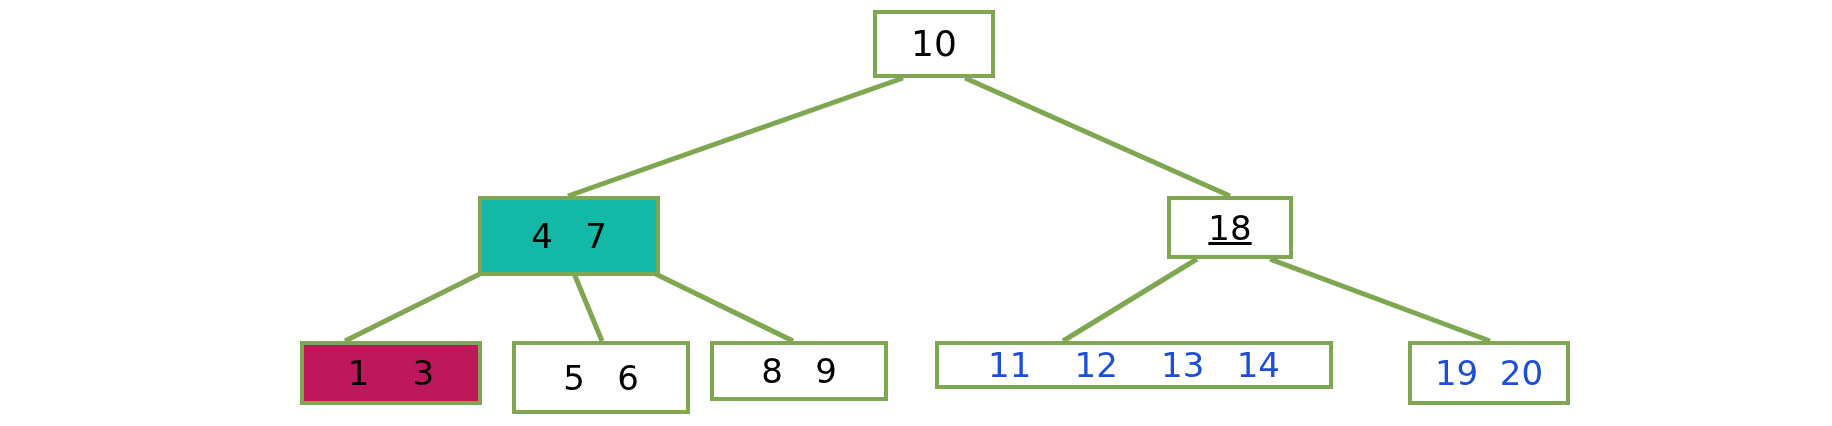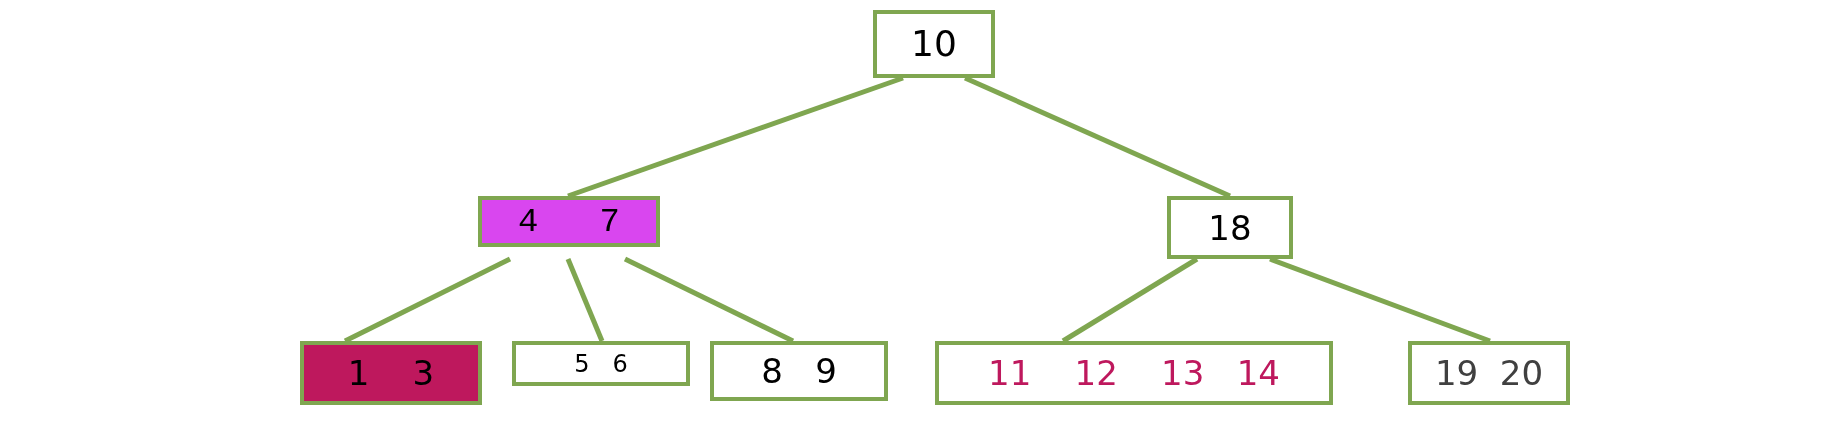--- a/index.html
+++ b/index.html
@@ -51,21 +51,21 @@
       <line x1="903" y1="78" x2="568" y2="196" stroke="#7fa650" stroke-width="5" stroke-linecap="butt"></line>
       <line x1="965" y1="78" x2="1230" y2="196" stroke="#7fa650" stroke-width="5" stroke-linecap="butt"></line>
       <line x1="510" y1="259" x2="345" y2="341" stroke="#7fa650" stroke-width="5" stroke-linecap="butt"></line>
       <line x1="568" y1="259" x2="602" y2="341" stroke="#7fa650" stroke-width="5" stroke-linecap="butt"></line>
       <line x1="625" y1="259" x2="793" y2="341" stroke="#7fa650" stroke-width="5" stroke-linecap="butt"></line>
       <line x1="1197" y1="259" x2="1063" y2="341" stroke="#7fa650" stroke-width="5" stroke-linecap="butt"></line>
       <line x1="1270" y1="259" x2="1490" y2="341" stroke="#7fa650" stroke-width="5" stroke-linecap="butt"></line>
     </svg>
   <div id="node-layer">
       <div class="node" style="left: 873px; top: 10px; width: 122px; height: 68px; border: 4px solid rgb(127, 166, 80); background: rgb(255, 255, 255); color: rgb(0, 0, 0); font-size: 36px;"><span class="node-label">10</span></div>
-      <div class="node" style="left: 478px; top: 196px; width: 182px; height: 51px; border: 4px solid rgb(127, 166, 80); background: #d946ef; color: rgb(0, 0, 0); font-size: 34px; font-family: Liberation Mono, monospace;"><span class="node-label">4   7</span></div>
-      <div class="node" style="left: 1167px; top: 196px; width: 126px; height: 63px; border: 4px solid rgb(127, 166, 80); background: rgb(255, 255, 255); color: rgb(0, 0, 0); font-size: 34px;"><span class="node-label">18</span></div>
+      <div class="node" style="left: 478px; top: 196px; width: 182px; height: 80px; border: 4px solid rgb(127, 166, 80); background: #14b8a6; color: rgb(0, 0, 0); font-size: 34px;"><span class="node-label">4   7</span></div>
+      <div class="node" style="left: 1167px; top: 196px; width: 126px; height: 63px; border: 4px solid rgb(127, 166, 80); background: rgb(255, 255, 255); color: rgb(0, 0, 0); font-size: 34px; text-decoration: underline;"><span class="node-label">18</span></div>
       <div class="node" style="left: 300px; top: 341px; width: 182px; height: 64px; border: 4px solid rgb(127, 166, 80); background: #be185d; color: rgb(0, 0, 0); font-size: 34px;"><span class="node-label">1    3</span></div>
-      <div class="node" style="left: 512px; top: 341px; width: 178px; height: 45px; border: 4px solid rgb(127, 166, 80); background: rgb(255, 255, 255); color: rgb(0, 0, 0); font-size: 24px;"><span class="node-label">5   6</span></div>
+      <div class="node" style="left: 512px; top: 341px; width: 178px; height: 73px; border: 4px solid rgb(127, 166, 80); background: rgb(255, 255, 255); color: rgb(0, 0, 0); font-size: 34px;"><span class="node-label">5   6</span></div>
       <div class="node" style="left: 710px; top: 341px; width: 178px; height: 60px; border: 4px solid rgb(127, 166, 80); background: rgb(255, 255, 255); color: rgb(0, 0, 0); font-size: 34px;"><span class="node-label">8   9</span></div>
-      <div class="node" style="left: 935px; top: 341px; width: 398px; height: 64px; border: 4px solid rgb(127, 166, 80); background: rgb(255, 255, 255); color: #be185d; font-size: 34px;"><span class="node-label">11    12    13   14</span></div>
-      <div class="node" style="left: 1408px; top: 341px; width: 162px; height: 64px; border: 4px solid rgb(127, 166, 80); background: rgb(255, 255, 255); color: #404040; font-size: 34px;"><span class="node-label">19  20</span></div>
+      <div class="node" style="left: 935px; top: 341px; width: 398px; height: 48px; border: 4px solid rgb(127, 166, 80); background: rgb(255, 255, 255); color: #1d4ed8; font-size: 34px;"><span class="node-label">11    12    13   14</span></div>
+      <div class="node" style="left: 1408px; top: 341px; width: 162px; height: 64px; border: 4px solid rgb(127, 166, 80); background: rgb(255, 255, 255); color: #1d4ed8; font-size: 34px;"><span class="node-label">19  20</span></div>
     </div>
 </div>
 
 </body></html>

